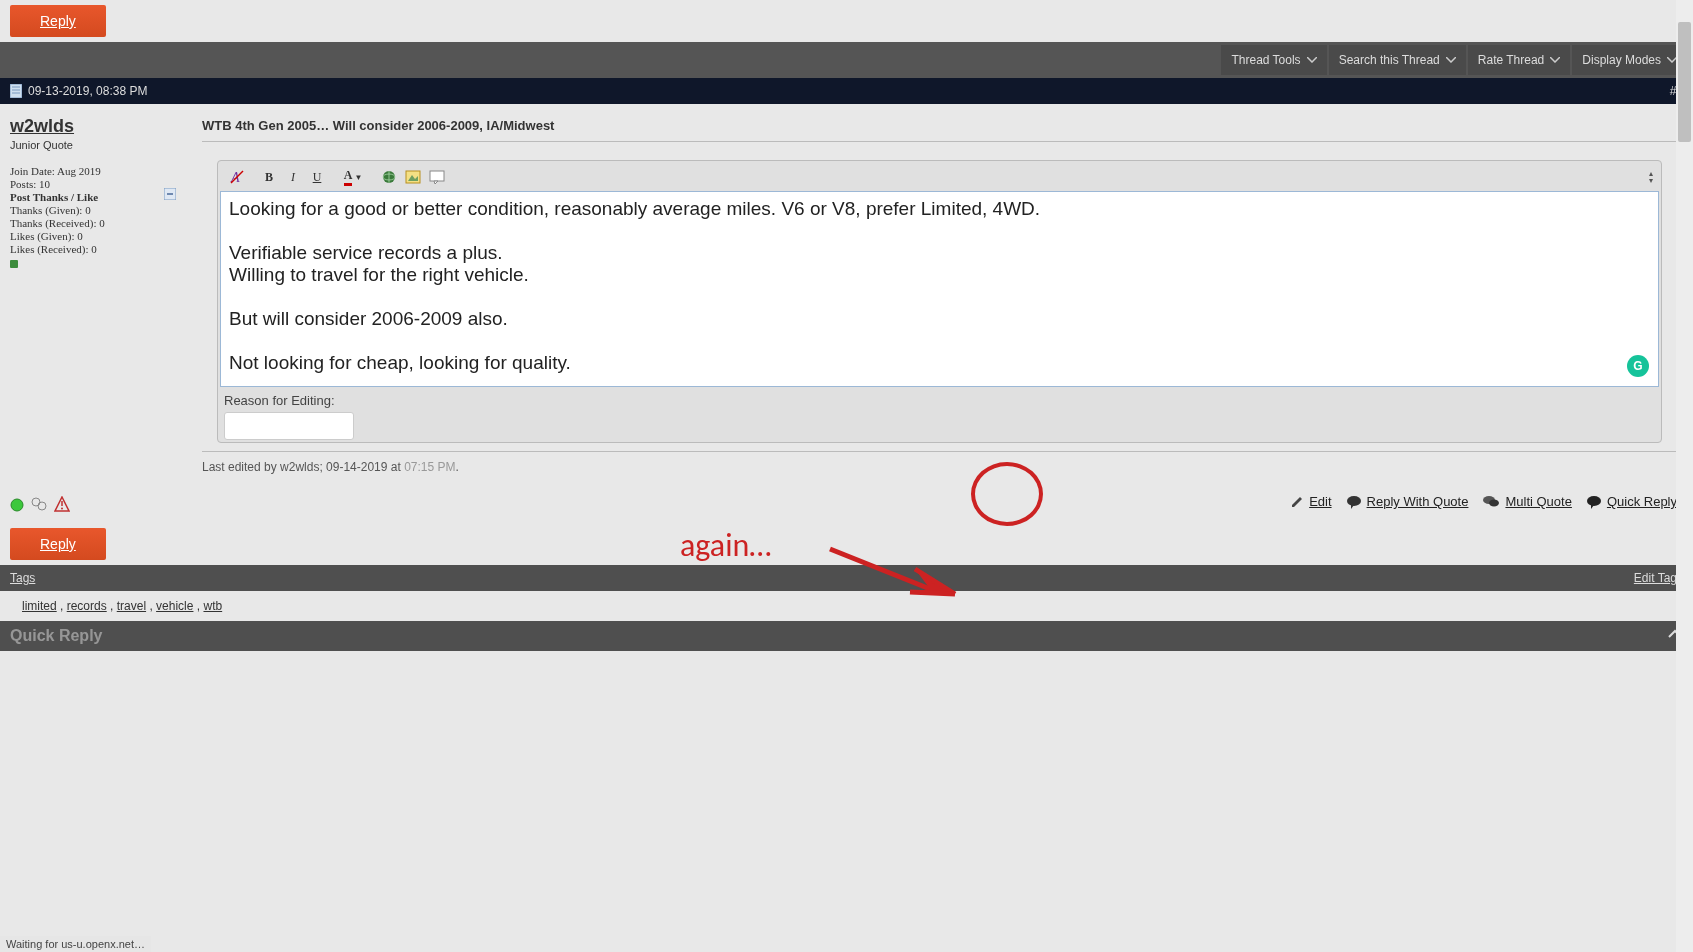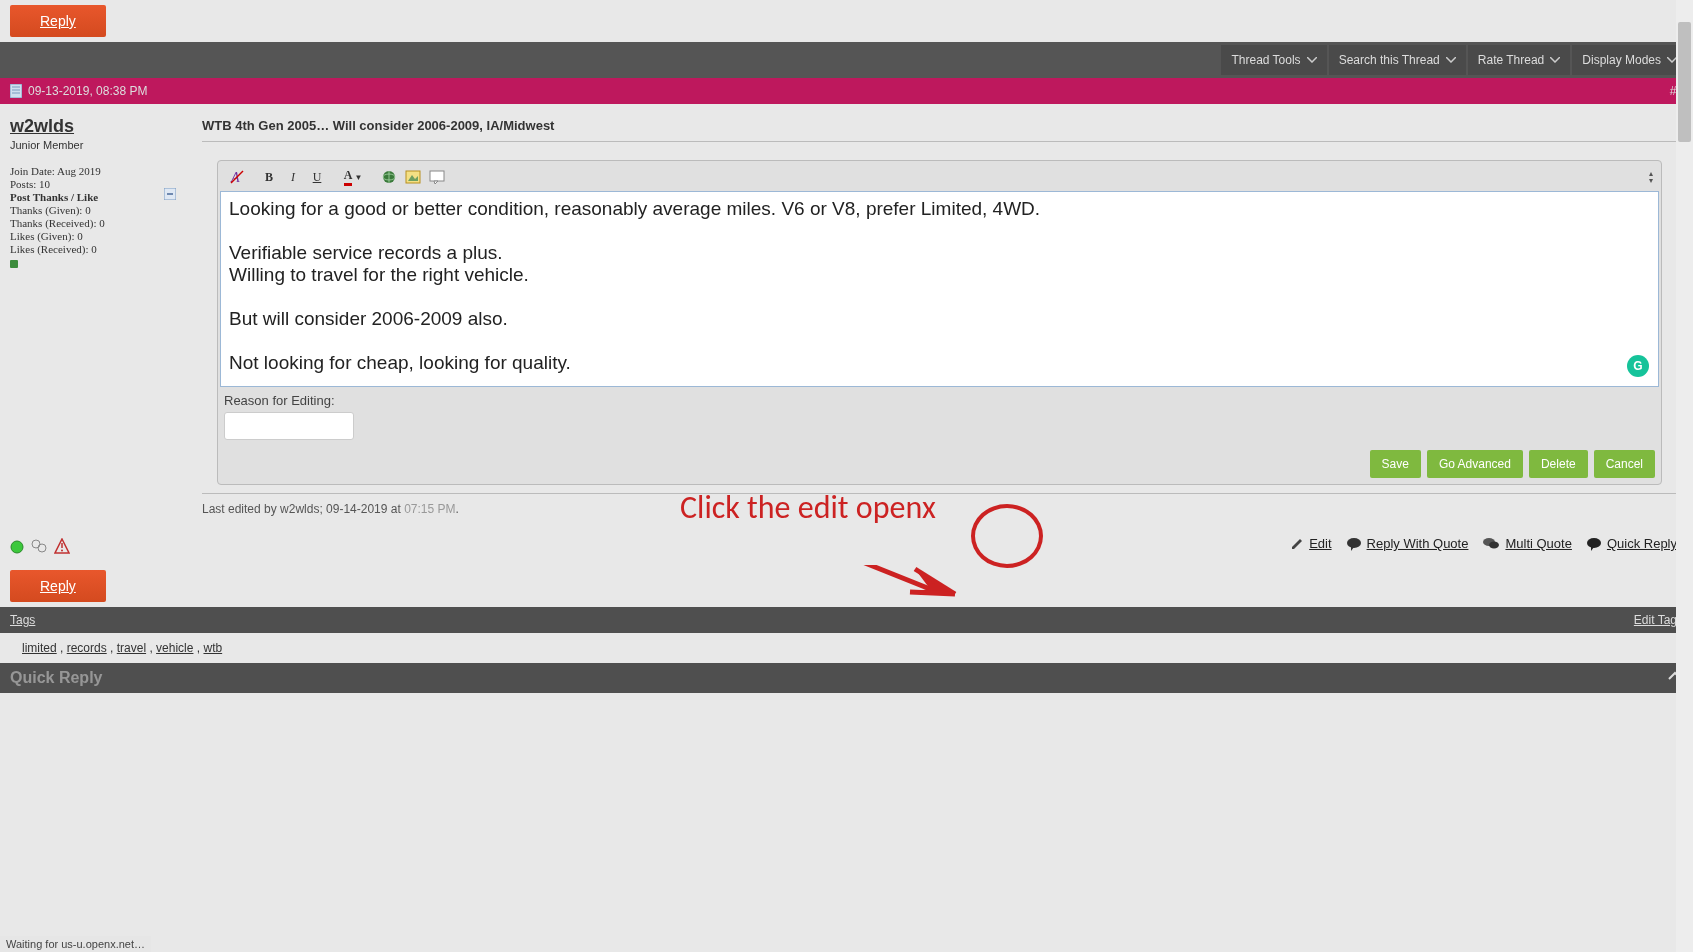--- a/index.html
+++ b/index.html
@@ -3,21 +3,21 @@
 <meta charset="utf-8">
 <style>
 * { margin: 0; padding: 0; box-sizing: border-box; }
 body { font-family: Verdana, Arial, sans-serif; font-size: 12px; background: #e8e8e8; color: #333; }
 .reply-btn-bar { padding: 5px 10px; }
 .reply-btn { display: inline-block; background: linear-gradient(to bottom, #e8572c, #d44a1f); color: #fff; text-decoration: underline; padding: 8px 30px; font-size: 14px; border-radius: 2px; cursor: pointer; }
 .toolbar { background: #555; display: flex; justify-content: flex-end; align-items: center; height: 36px; padding: 0 6px; }
 .toolbar-item { background: #4a4a4a; color: #ddd; padding: 8px 10px; margin-left: 2px; font-size: 12px; font-weight: normal; cursor: pointer; display: flex; align-items: center; }
 .chevron-icon { display: inline-block; width: 10px; height: 6px; margin-left: 6px; }
 .chevron-icon svg { display: block; }
-.post-header { background: #be185d; color: #ddd; padding: 6px 10px; display: flex; align-items: center; justify-content: space-between; font-size: 12px; }
+.post-header { background: #0f172a; color: #ddd; padding: 6px 10px; display: flex; align-items: center; justify-content: space-between; font-size: 12px; }
 .post-header-left { display: flex; align-items: center; gap: 6px; }
 .doc-icon { display: inline-flex; }
 .post-num { font-size: 12px; }
 .post-body { display: flex; background: #e8e8e8; }
 .userinfo { width: 190px; padding: 12px 10px; font-size: 11px; position: relative; }
 .username { font-size: 18px; font-weight: bold; text-decoration: underline; color: #333; display: block; margin-bottom: 2px; }
 .usertitle { margin-bottom: 14px; }
 .userstat { margin-bottom: 1px; font-family: Liberation Serif, serif; }
 .collapse-icon { position: absolute; right: 14px; top: 84px; }
 .rep-pip { display: inline-block; width: 8px; height: 8px; background: #3c8c3c; border-radius: 1px; margin-top: 4px; }
@@ -114,21 +114,21 @@
       <span>09-13-2019, 08:38 PM</span>
     </div>
     <div class="post-num">
       <span>#</span><b><a style="color:#eee;text-decoration:underline;">1</a></b>
     </div>
   </div>
 
   <div class="post-body">
     <div class="userinfo">
       <a class="username">w2wlds</a>
-      <div class="usertitle">Junior Member</div>
+      <div class="usertitle">Junior Quote</div>
       <div class="userstat">Join Date: Aug 2019</div>
       <div class="userstat">Posts: 10</div>
       <div class="userstat" style="font-weight:bold;">Post Thanks / Like</div>
       <div class="userstat">Thanks (Given): 0</div>
       <div class="userstat">Thanks (Received): 0</div>
       <div class="userstat">Likes (Given): 0</div>
       <div class="userstat">Likes (Received): 0</div>
       <span class="rep-pip"></span>
       <span class="collapse-icon"><svg width="12" height="12">
             <rect x="0" y="0" width="12" height="12" fill="#dfe8f4" stroke="#7a9ac0"></rect>
@@ -187,26 +187,20 @@
 Verifiable service records a plus.
 Willing to travel for the right vehicle.
 
 But will consider 2006-2009 also.
 
 Not looking for cheap, looking for quality.</div>
           <div class="grammarly-badge">G</div>
         </div>
         <div class="reason-label">Reason for Editing:</div>
         <input type="text" class="reason-input" style="">
-        <div class="editor-buttons">
-          <button class="green-btn">Save</button>
-          <button class="green-btn">Go Advanced</button>
-          <button class="green-btn">Delete</button>
-          <button class="green-btn">Cancel</button>
-        </div>
       </div>
 
       <div class="last-edited">
         <span>Last edited by w2wlds; 09-14-2019 at </span><span class="time">07:15 PM</span><span>.</span>
       </div>
 
       <div class="annotation" style="left:0; top:0; width:100%; height:100%;">
         <div class="annot-text" style="left:490px; top:385px; line-height:1.2;">
           <div>Click the edit openx</div>
           <div>again…</div>

